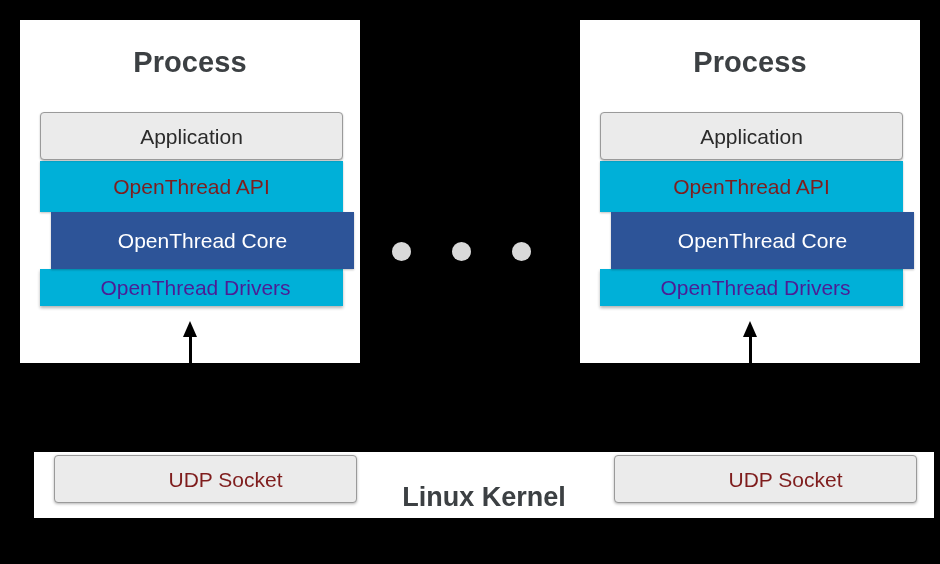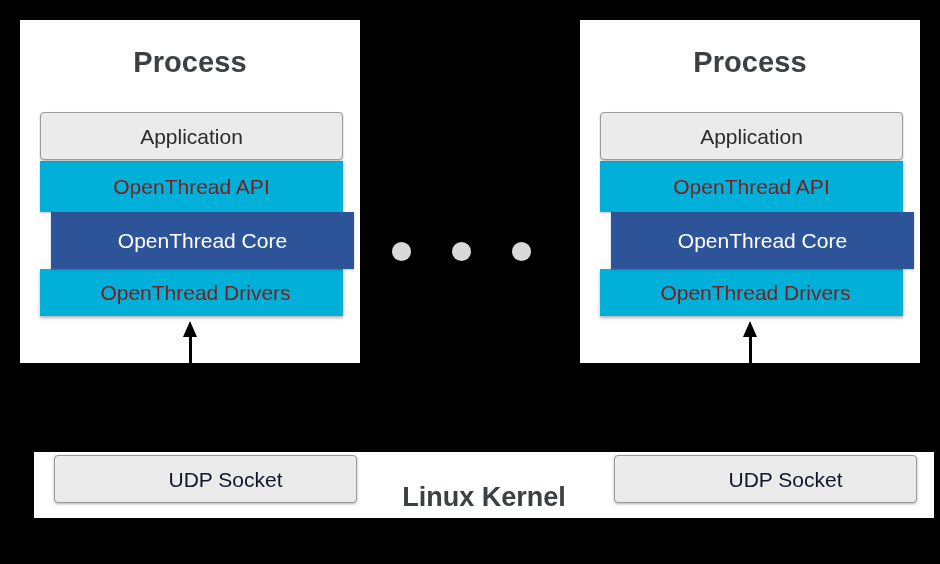--- a/index.html
+++ b/index.html
@@ -84,23 +84,23 @@
   .layer-core {
     height: 57px;
     background: #2d5498;
     color: #ffffff;
     box-shadow: 0 1px 2px rgba(0,0,0,0.25);
     position: relative;
     z-index: 2;
     margin-left: 11px;
   }
   .layer-drivers {
-    height: 47px;
+    height: 37px;
     background: #00b0d8;
-    color: #7f1d1d;
+    color: #4c1d95;
     box-shadow: 0 2px 3px rgba(0,0,0,0.3);
     position: relative;
     z-index: 1;
     padding-left: 8px;
   }
 
   
   .arrow-up {
     position: absolute;
     width: 20px;
@@ -169,21 +169,21 @@
   }
   .socket-box {
     position: absolute;
     top: 3px;
     width: 303px;
     height: 48px;
     box-sizing: border-box;
     background: #ebebeb;
     border: 1px solid #9a9a9a;
     border-radius: 4px;
-    color: #0f172a;
+    color: #7f1d1d;
     font-size: 21px;
     display: flex;
     align-items: center;
     justify-content: center;
     box-shadow: 0 1px 3px rgba(0,0,0,0.3);
     line-height: 1;
     padding-left: 40px;
   }
   .socket-left  { left: 20px; }
   .socket-right { left: 580px; }

